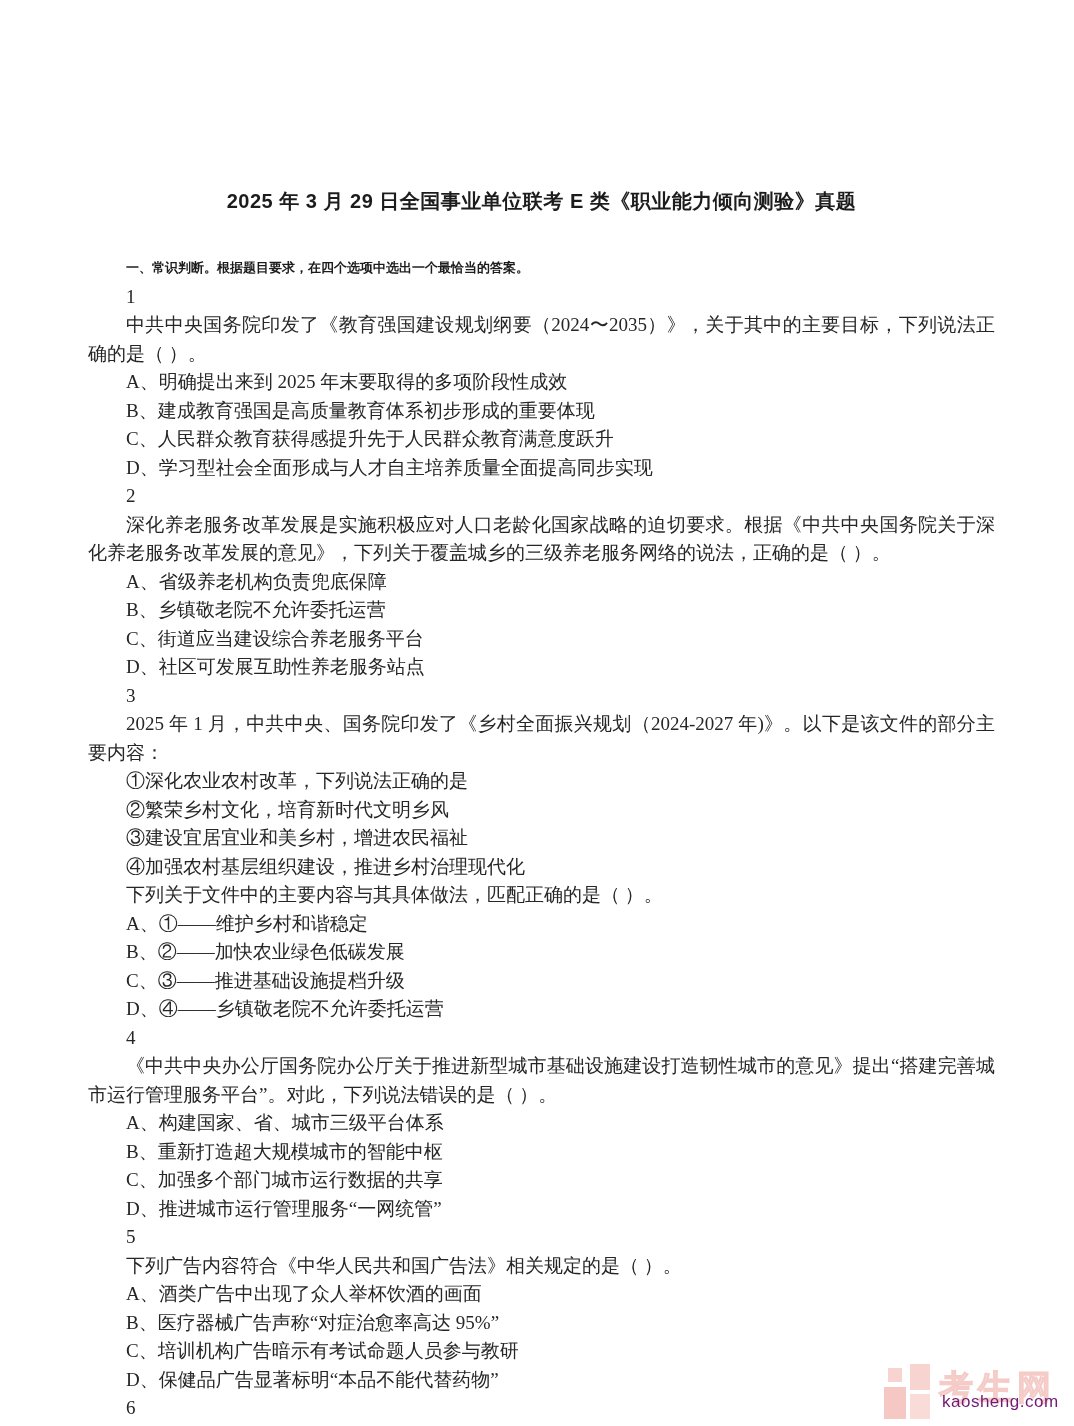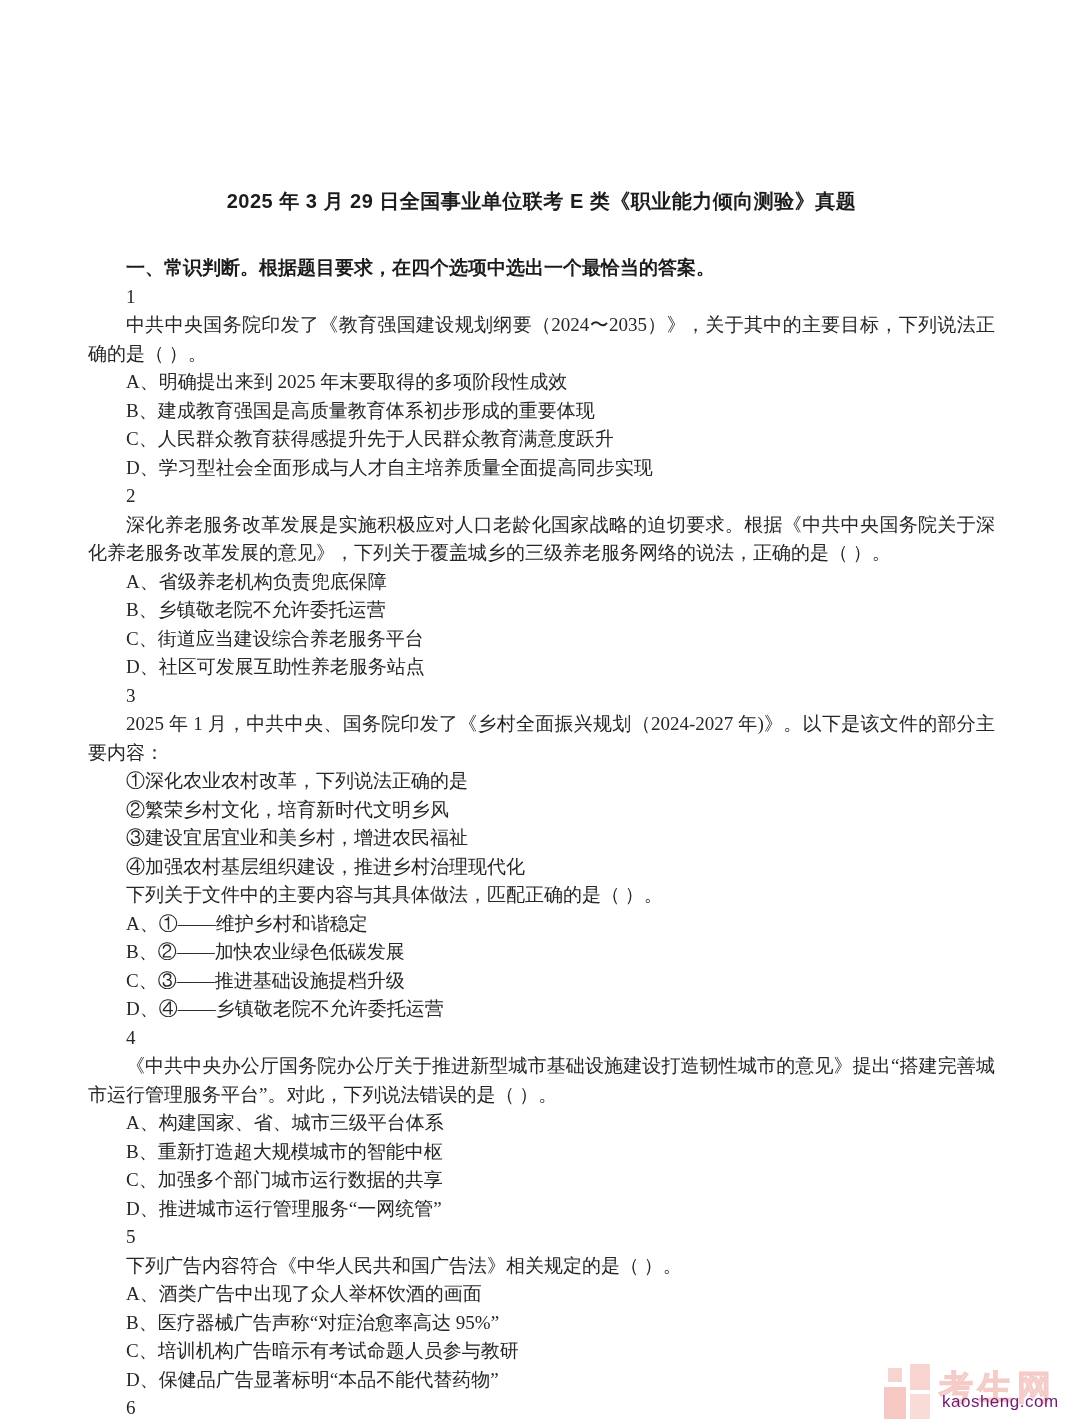--- a/index.html
+++ b/index.html
@@ -31,21 +31,21 @@
     font-size: 20px;
     font-weight: bold;
     line-height: 29px;
     text-align: center;
     color: #1c1c1c;
     letter-spacing: 0.5px;
   }
   .section-heading {
     margin: 0;
     font-family: "Liberation Sans", "DejaVu Sans", sans-serif;
-    font-size: 19px;
+    font-size: 13px;
     font-weight: bold;
     line-height: 28.5px;
     text-indent: 38px;
     color: #1c1c1c;
   }
   .question { margin: 0; }
   p.line {
     margin: 0;
     font-size: 19px;
     line-height: 28.5px;

